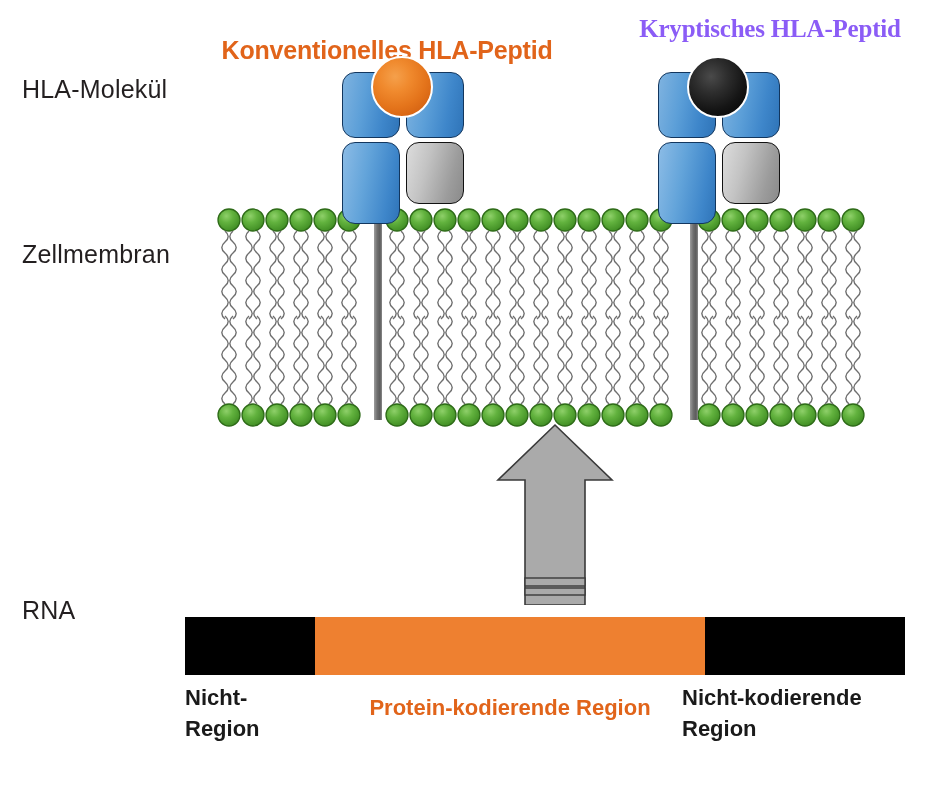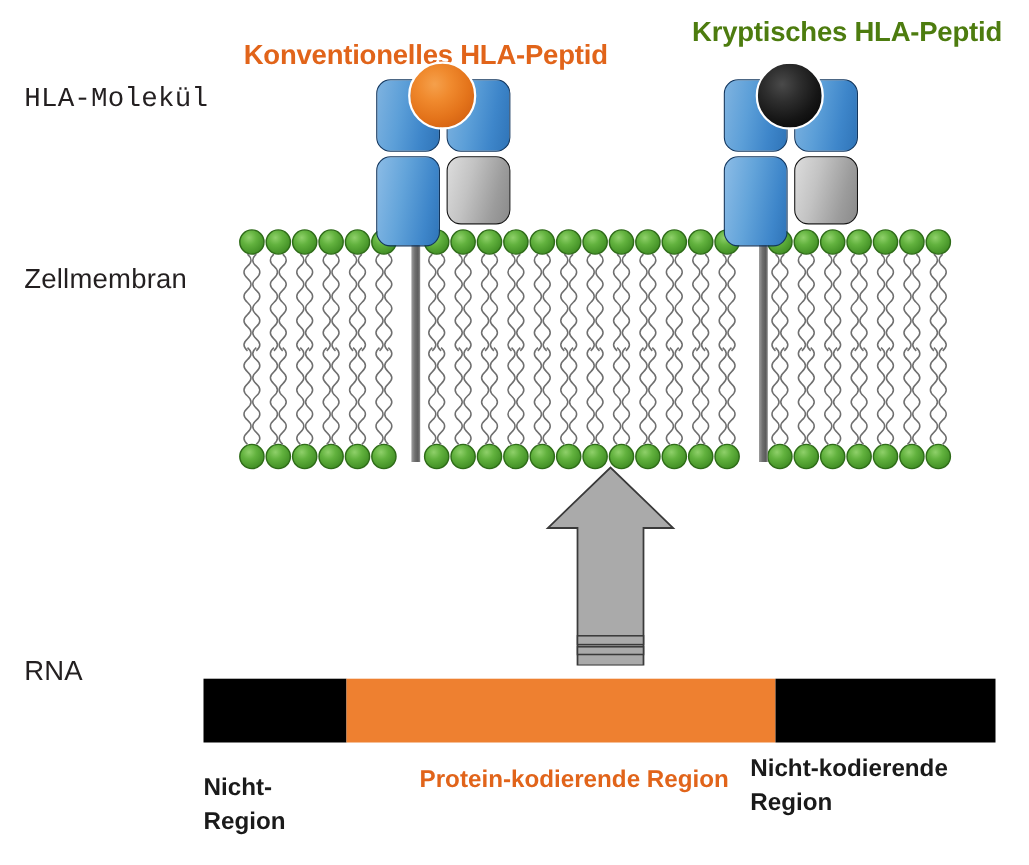--- a/index.html
+++ b/index.html
@@ -31,21 +31,21 @@
   }
 
   
   .panel-title {
     font-size: 25px;
     font-weight: bold;
     white-space: nowrap;
     letter-spacing: -0.2px;
   }
   .title-conventional { color: #E1641A; }
-  .title-cryptic { color: #4d7c0f; }
+  .title-cryptic { color: #8b5cf6; font-family: Liberation Serif, serif; }
 
   
   .hla { width: 136px; height: 170px; }
   .hla-box {
     position: absolute;
     border: 1.6px solid #12365e;
     border-radius: 13px;
     box-sizing: border-box;
   }
   .blue-box {
@@ -92,21 +92,21 @@
 </style>
 </head>
 <body>
 
 <div id="stage">
 
   <div class="abs panel-title title-conventional" style="left:217px; top:15px; width:340px; text-align:center;margin-top:21px;">Konventionelles HLA-Peptid</div>
 
   <div class="abs panel-title title-cryptic" style="left:605px; top:15px; width:330px; text-align:center;">Kryptisches HLA-Peptid</div>
 
-  <div class="abs row-label" style="left:22px; top:75px;font-family:Liberation Mono, monospace;">HLA-Molekül</div>
+  <div class="abs row-label" style="left:22px; top:75px;">HLA-Molekül</div>
 
   <div class="abs row-label" style="left:22px; top:240px;text-align:center;">Zellmembran</div>
 
   <div class="abs row-label" style="left:22px; top:596px;">RNA</div>
 
   <svg class="abs" style="left:0; top:0;" width="935" height="786">
     <defs>
       <radialGradient id="headGrad" cx="38%" cy="32%" r="72%">
         <stop offset="0%" stop-color="#8FD06A"></stop>
         <stop offset="42%" stop-color="#62B23E"></stop>
@@ -292,26 +292,26 @@
     <div class="hla-box gray-box" style="left:66px; top:86px; width:58px; height:62px;"></div>
     <div class="sphere sphere-black" style="left:31px; top:0px; width:62px; height:62px;"></div>
   </div>
 
   <div class="abs" style="left:185px; top:617px; width:720px; height:58px;">
     <div class="rna-seg rna-black" style="left:0px;   width:130px;"></div>
     <div class="rna-seg rna-orange" style="left:130px; width:390px;"></div>
     <div class="rna-seg rna-black" style="left:520px; width:200px;"></div>
   </div>
 
-  <div class="abs rna-cap" style="left:185px; top:682px; width:150px;margin-top:18px;">
+  <div class="abs rna-cap" style="left:185px; top:682px; width:150px;">
     <div>Nicht-</div>
     <div>Region</div>
   </div>
 
-  <div class="abs rna-cap rna-cap-orange cap-center" style="left:327px; top:692px; width:390px;">
+  <div class="abs rna-cap rna-cap-orange cap-center" style="left:315px; top:692px; width:390px;">
     <div>Protein-kodierende Region</div>
   </div>
 
   <div class="abs rna-cap" style="left:682px; top:682px; width:215px;">
     <div>Nicht-kodierende</div>
     <div>Region</div>
   </div>
 
 </div>
 

